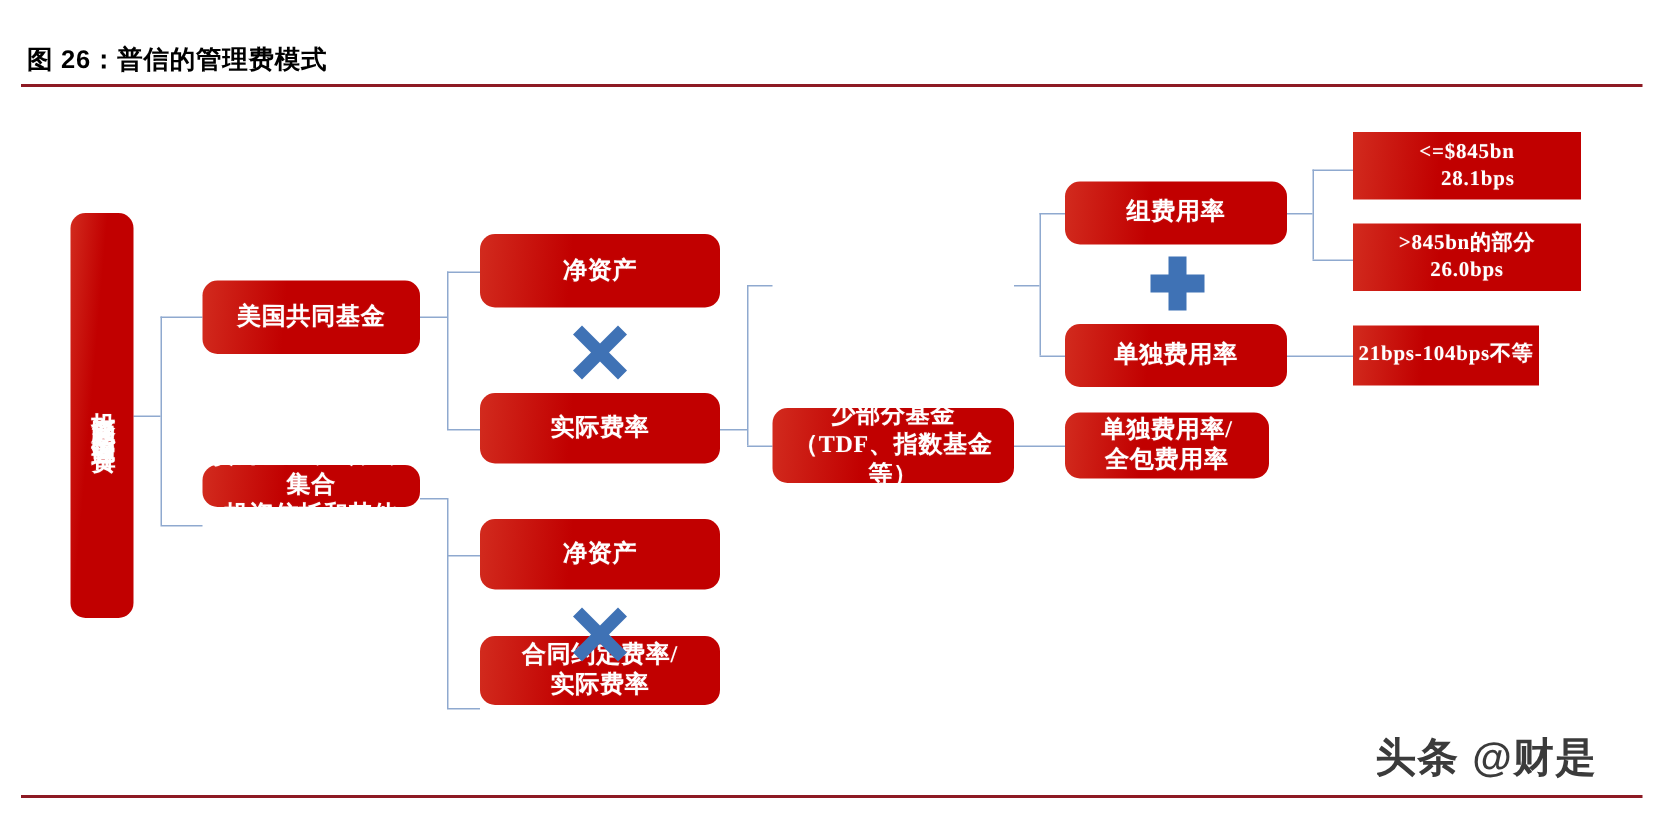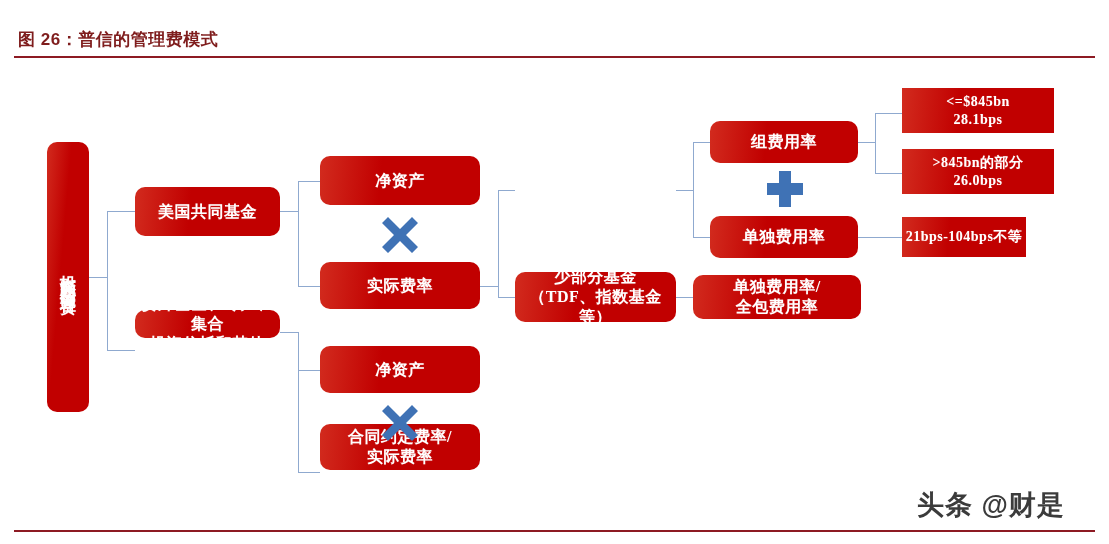--- a/index.html
+++ b/index.html
@@ -21,21 +21,21 @@
     height: 544px;
   }
 
   
   .title {
     position: absolute;
     left: 18px;
     top: 28px;
     font-size: 17px;
     font-weight: bold;
-    color: #7f1d1d;
+    color: #000000;
     letter-spacing: 0.5px;
     white-space: nowrap;
     font-family: "Liberation Sans", "DejaVu Sans", sans-serif;
   }
   .rule-top {
     position: absolute;
     left: 14px;
     top: 56px;
     width: 1081px;
     height: 2px;
@@ -166,24 +166,24 @@
 
   <div class="box cn" style="left:320px; top:346px; width:160px; height:47px;">净资产</div>
   <div class="box cn" style="left:320px; top:424px; width:160px; height:46px; white-space:pre-line;">合同约定费率/
 实际费率</div>
 
   <div class="box cn" style="left:515px; top:272px; width:161px; height:50px; white-space:pre-line;">少部分基金
 （TDF、指数基金等）</div>
 
   <div class="box cn" style="left:710px; top:121px; width:148px; height:42px;">组费用率</div>
   <div class="box cn" style="left:710px; top:216px; width:148px; height:42px;">单独费用率</div>
-  <div class="box cn" style="left:693px; top:275px; width:168px; height:44px; white-space:pre-line;">单独费用率/
+  <div class="box cn" style="left:710px; top:275px; width:136px; height:44px; white-space:pre-line;">单独费用率/
 全包费用率</div>
 
-  <div class="box num" style="left:902px; top:88px; width:152px; height:45px; white-space:pre-line;">&lt;=$845bn
+  <div class="box num" style="left:902px; top:88px; width:152px; height:45px; white-space:pre-line;text-align:right;">&lt;=$845bn
 28.1bps</div>
   <div class="box num" style="left:902px; top:149px; width:152px; height:45px; white-space:pre-line;text-align:center;">&gt;845bn的部分
 26.0bps</div>
   <div class="box num" style="left:902px; top:217px; width:124px; height:40px;">21bps-104bps不等</div>
 
   <div class="op" style="left:381px; top:216px;">
     <svg width="38" height="38" viewBox="0 0 38 38">
       <polygon fill="#3f72b5" points="7,1 19,13 31,1 37,7 25,19 37,31 31,37 19,25 7,37 1,31 13,19 1,7"></polygon>
     </svg>
   </div>

